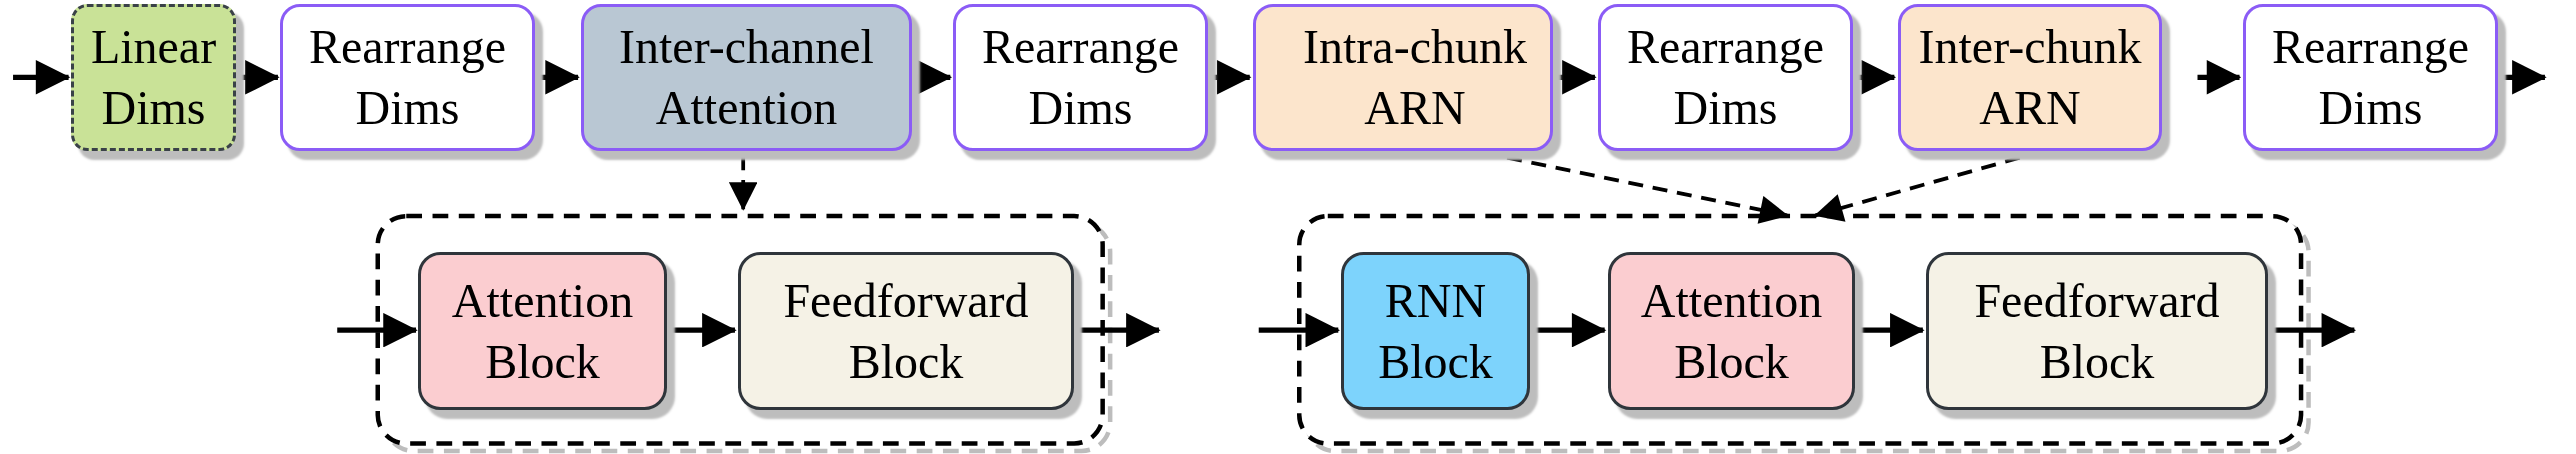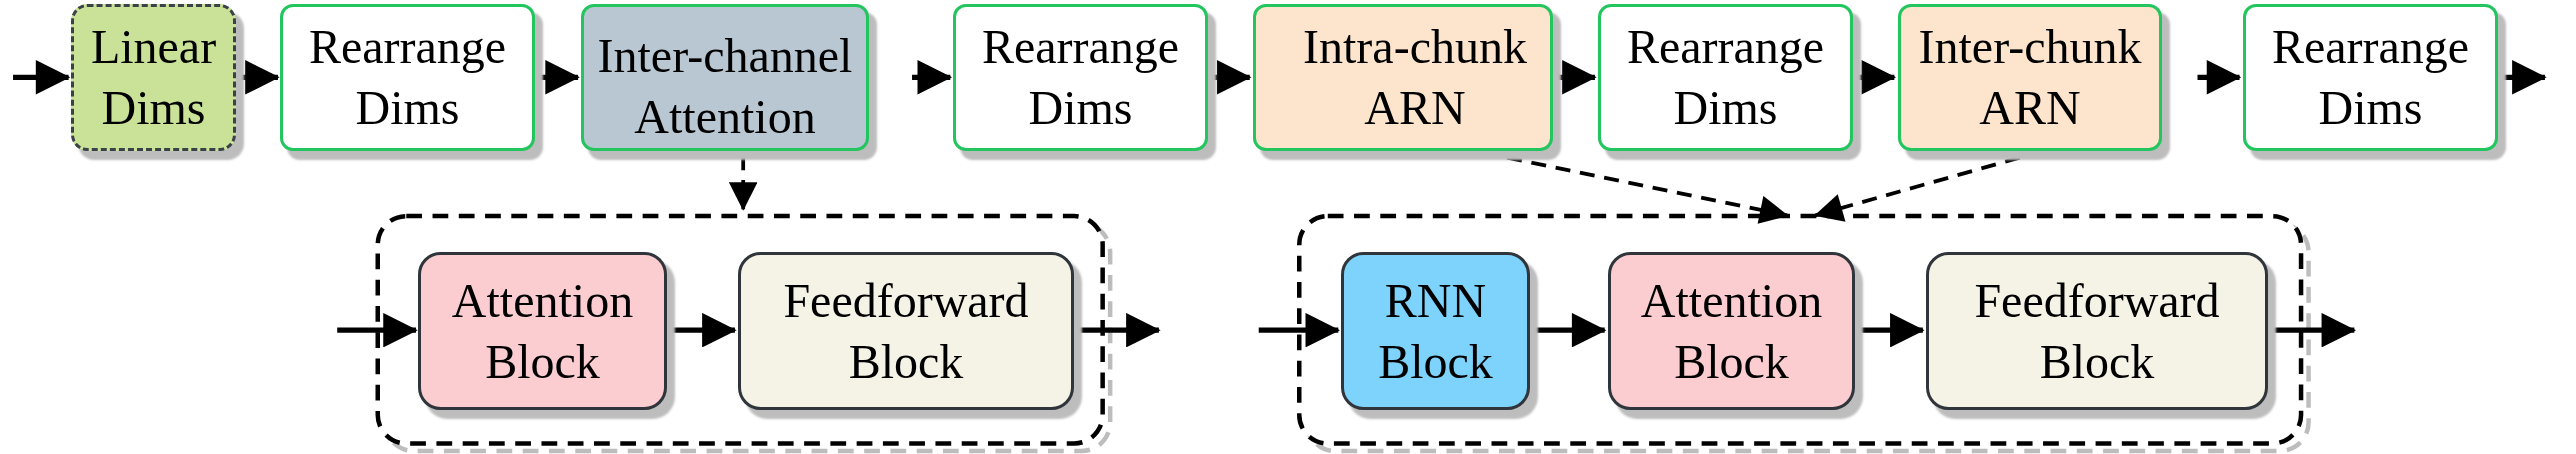--- a/index.html
+++ b/index.html
@@ -22,22 +22,22 @@
     box-sizing:border-box;
     display:flex;
     flex-direction:column;
     align-items:center;
     justify-content:center;
     text-align:center;
     color:#000000;
     font-size:48px;
     line-height:1.28;
     z-index:2;
-    border-radius:13px;
-    border:3px solid #22c55e;
+    border-radius:20px;
+    border:3px solid #8b5cf6;
     background:#ffffff;
     box-shadow:7.5px 8.3px 2.3px #bdbdbd;
     white-space:nowrap;
   }
   .top-box{ top:3.8px; height:147px; }
   .inner-box{
     top:252px; height:158px;
     border:3.8px solid #2f353b;
     border-radius:22.5px;
   }
@@ -101,21 +101,21 @@
   <div class="box top-box dashed-border" style="left: 71px; width: 165px; background: rgb(201, 226, 151);">
     <span>Linear</span>
     <span>Dims</span>
   </div>
 
   <div class="box top-box" style="left: 280px; width: 255px; background: rgb(255, 255, 255);">
     <span>Rearrange</span>
     <span>Dims</span>
   </div>
 
-  <div class="box top-box" style="left: 581px; width: 288px; background: rgb(185, 199, 211); justify-content: flex-end;">
+  <div class="box top-box" style="left: 581px; width: 331px; background: rgb(185, 199, 211);">
     <span>Inter-channel</span>
     <span>Attention</span>
   </div>
 
   <div class="box top-box" style="left: 953px; width: 255px; background: rgb(255, 255, 255);">
     <span>Rearrange</span>
     <span>Dims</span>
   </div>
 
   <div class="box top-box" style="left: 1253px; width: 300px; background: rgb(252, 229, 204); padding-left: 24px;">

